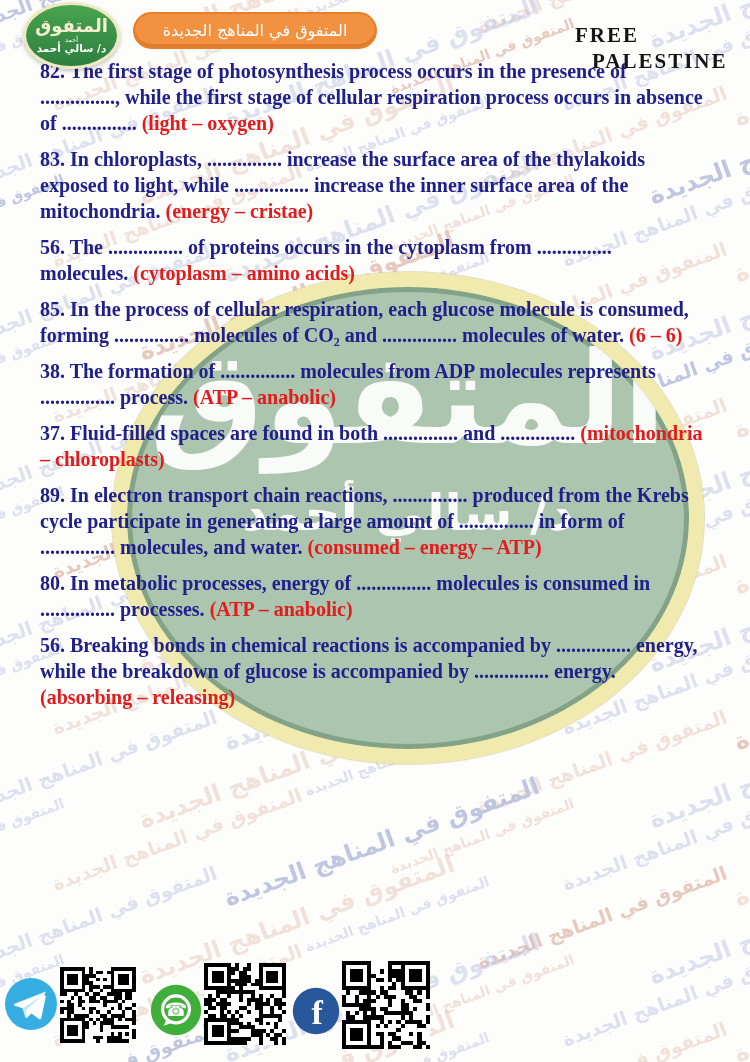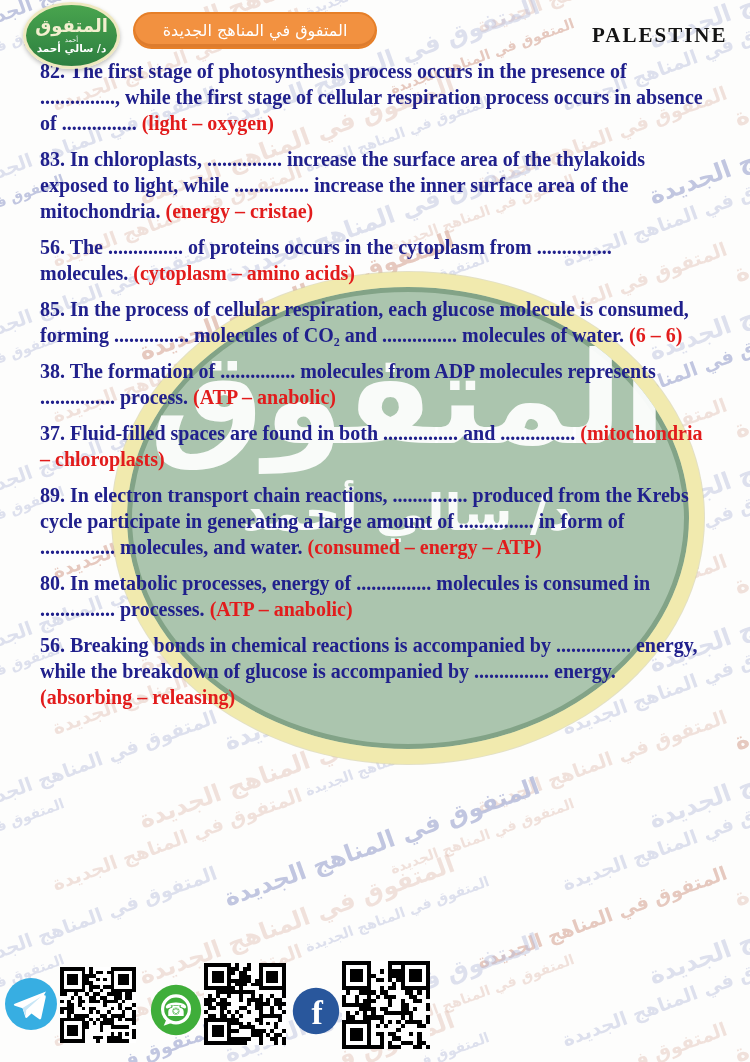--- a/index.html
+++ b/index.html
@@ -167,20 +167,21 @@
 <div id="header">
   <div id="logo">
     <span class="logo-title">المتفوق</span>
     <span class="logo-prep">أحمد</span>
     <span class="logo-author">د/ سالي أحمد</span>
   </div>
   <div id="banner">
     <span>المتفوق في المناهج الجديدة</span>
   </div>
   <div id="free-palestine">
+    <div class="fp-line1">FREE</div>
     <div class="fp-line2">PALESTINE</div>
   </div>
 </div>
 
 <div id="questions">
     <p class="q"><span class="qt">82. The first stage of photosynthesis process occurs in the presence of ..............., while the first stage of cellular respiration process occurs in absence of ............... </span><span class="qa">(light – oxygen)</span></p>
     <p class="q"><span class="qt">83. In chloroplasts, ............... increase the surface area of the thylakoids exposed to light, while ............... increase the inner surface area of the mitochondria. </span><span class="qa">(energy – cristae)</span></p>
     <p class="q"><span class="qt">56. The ............... of proteins occurs in the cytoplasm from ............... molecules. </span><span class="qa">(cytoplasm – amino acids)</span></p>
     <p class="q"><span class="qt">85. In the process of cellular respiration, each glucose molecule is consumed, forming ............... molecules of CO₂ and ............... molecules of water. </span><span class="qa">(6 – 6)</span></p>
     <p class="q"><span class="qt">38. The formation of ............... molecules from ADP molecules represents ............... process. </span><span class="qa">(ATP – anabolic)</span></p>

